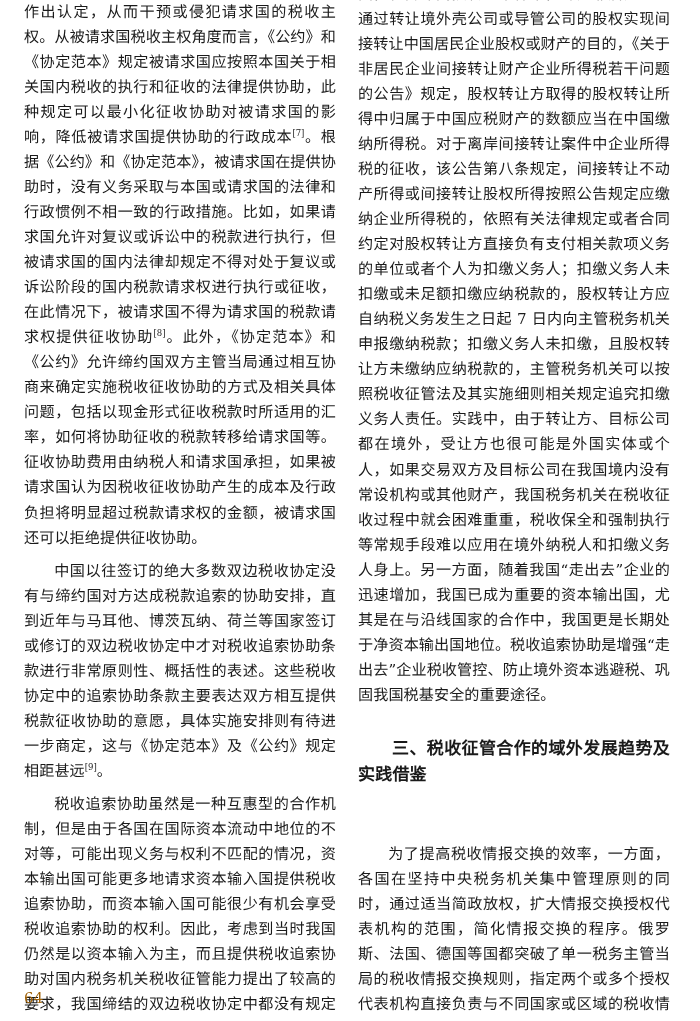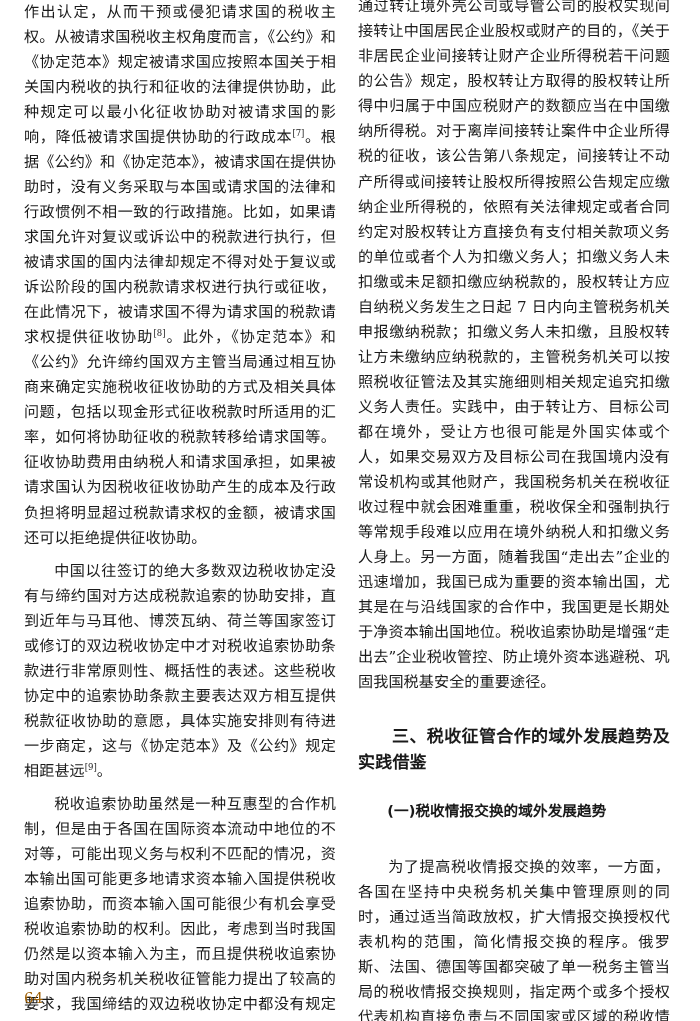--- a/index.html
+++ b/index.html
@@ -122,21 +122,20 @@
 
     <div class="column">
       <p class="para indent">近年来，随着我国资本双向流动的增长，境外税收征纳问题的重要性日益凸显。一方面，在离岸间接转让案件中，部分非居民企业通过转让境外壳公司或导管公司的股权实现间接转让中国居民企业股权或财产的目的，《关于非居民企业间接转让财产企业所得税若干问题的公告》规定，股权转让方取得的股权转让所得中归属于中国应税财产的数额应当在中国缴纳所得税。对于离岸间接转让案件中企业所得税的征收，该公告第八条规定，间接转让不动产所得或间接转让股权所得按照公告规定应缴纳企业所得税的，依照有关法律规定或者合同约定对股权转让方直接负有支付相关款项义务的单位或者个人为扣缴义务人；扣缴义务人未扣缴或未足额扣缴应纳税款的，股权转让方应自纳税义务发生之日起 7 日内向主管税务机关申报缴纳税款；扣缴义务人未扣缴，且股权转让方未缴纳应纳税款的，主管税务机关可以按照税收征管法及其实施细则相关规定追究扣缴义务人责任。实践中，由于转让方、目标公司都在境外，受让方也很可能是外国实体或个人，如果交易双方及目标公司在我国境内没有常设机构或其他财产，我国税务机关在税收征收过程中就会困难重重，税收保全和强制执行等常规手段难以应用在境外纳税人和扣缴义务人身上。另一方面，随着我国“走出去”企业的迅速增加，我国已成为重要的资本输出国，尤其是在与沿线国家的合作中，我国更是长期处于净资本输出国地位。税收追索协助是增强“走出去”企业税收管控、防止境外资本逃避税、巩固我国税基安全的重要途径。</p>
 
       <div class="gap-before-section"></div>
 
       <h2 class="h-section">三、税收征管合作的域外发展趋势及实践借鉴</h2>
 
       <div class="gap-after-section"></div>
 
-      <h3 class="h-sub">(一)税收情报交换的域外发展趋势</h3>
 
       <p class="para indent">为了提高税收情报交换的效率，一方面，各国在坚持中央税务机关集中管理原则的同时，通过适当简政放权，扩大情报交换授权代表机构的范围，简化情报交换的程序。俄罗斯、法国、德国等国都突破了单一税务主管当局的税收情报交换规则，指定两个或多个授权代表机构直接负责与不同国家或区域的税收情报交换。另一方面，各国也在巩固传统情报交换类型的基础上，越来越多地运用同期税务检查、境外税务检查等新类型进行情报交换。</p>
 
     </div>
 
   </div>
 
   <div class="folio">64</div>
 
 </div>

